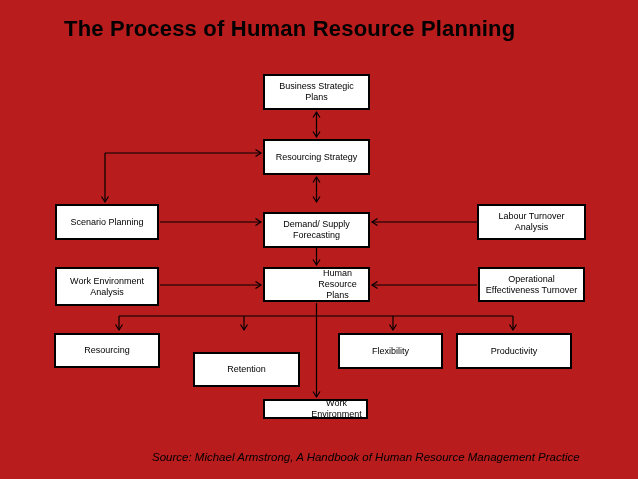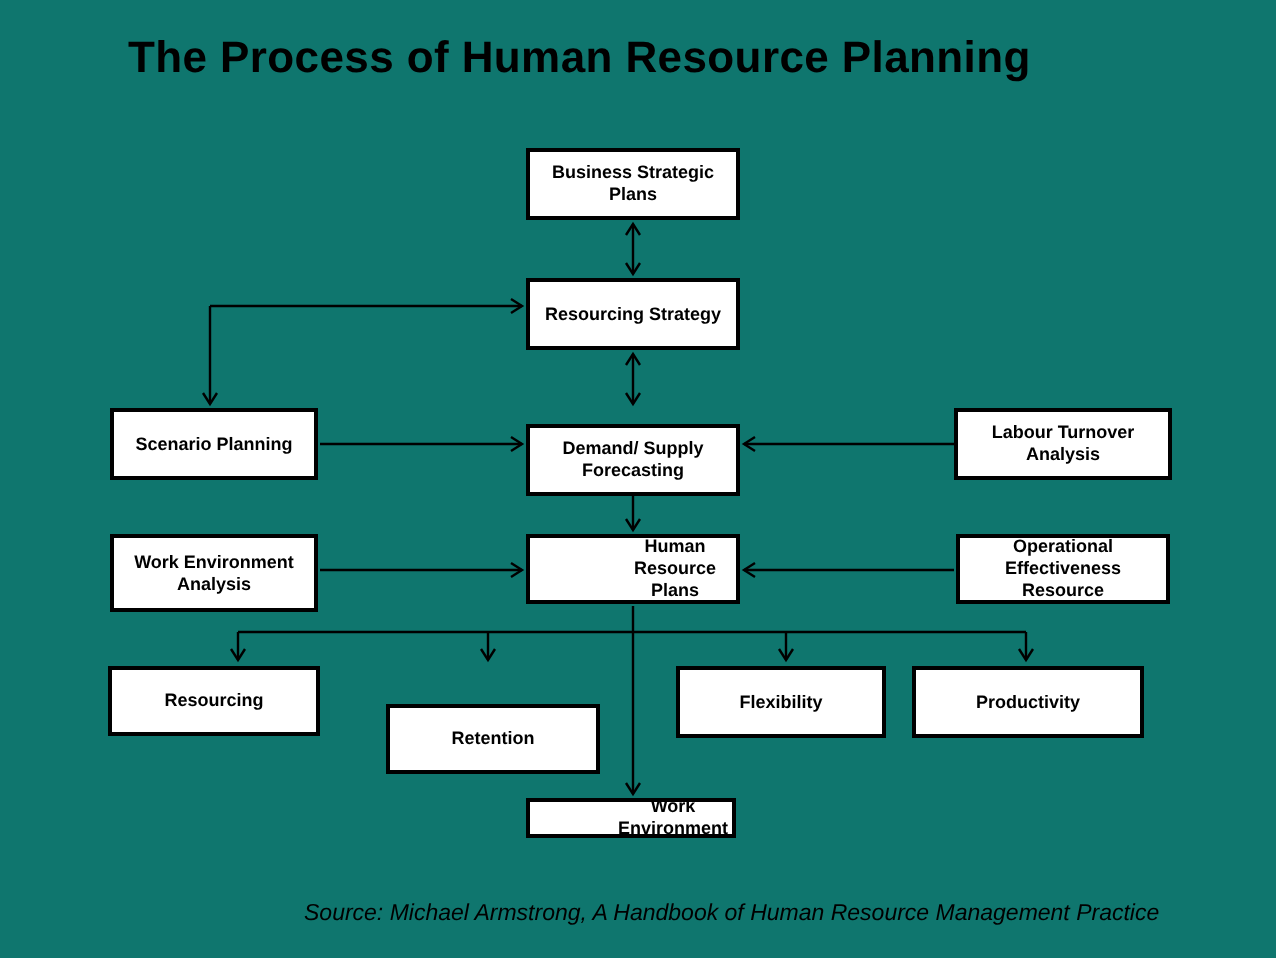--- a/index.html
+++ b/index.html
@@ -5,21 +5,21 @@
   html, body {
     margin: 0;
     padding: 0;
     background: #ffffff;
     font-family: "Liberation Sans", "DejaVu Sans", sans-serif;
   }
   #canvas {
     position: relative;
     width: 638px;
     height: 479px;
-    background: #0f766e;
+    background: #b91c1c;
     overflow: hidden;
   }
   .title {
     position: absolute;
     left: 64px;
     top: 16px;
     font-size: 22px;
     font-weight: bold;
     color: #000000;
     letter-spacing: 0.2px;
@@ -34,21 +34,20 @@
     justify-content: center;
     text-align: center;
     box-sizing: border-box;
     z-index: 2;
   }
   .box span {
     font-size: 9px;
     line-height: 11px;
     color: #000000;
     padding: 0 2px;
-    font-weight: bold;
   }
   svg.connectors {
     position: absolute;
     left: 0;
     top: 0;
     z-index: 1;
   }
   .source-note {
     position: absolute;
     left: 152px;
@@ -118,21 +117,21 @@
 
   <div class="box" style="left:55px;  top:267px; width:104px; height:39px;">
     <span>Work Environment Analysis</span>
   </div>
 
   <div class="box" style="left:263px; top:267px; width:107px; height:35px;padding-left:42px;">
     <span>Human Resource Plans</span>
   </div>
 
   <div class="box" style="left:478px; top:267px; width:107px; height:35px;">
-    <span>Operational Effectiveness Resource</span>
+    <span>Operational Effectiveness Turnover</span>
   </div>
 
   <div class="box" style="left:54px;  top:333px; width:106px; height:35px;">
     <span>Resourcing</span>
   </div>
 
   <div class="box" style="left:193px; top:333px; width:107px; height:35px;margin-top:19px;">
     <span>Retention</span>
   </div>
 

